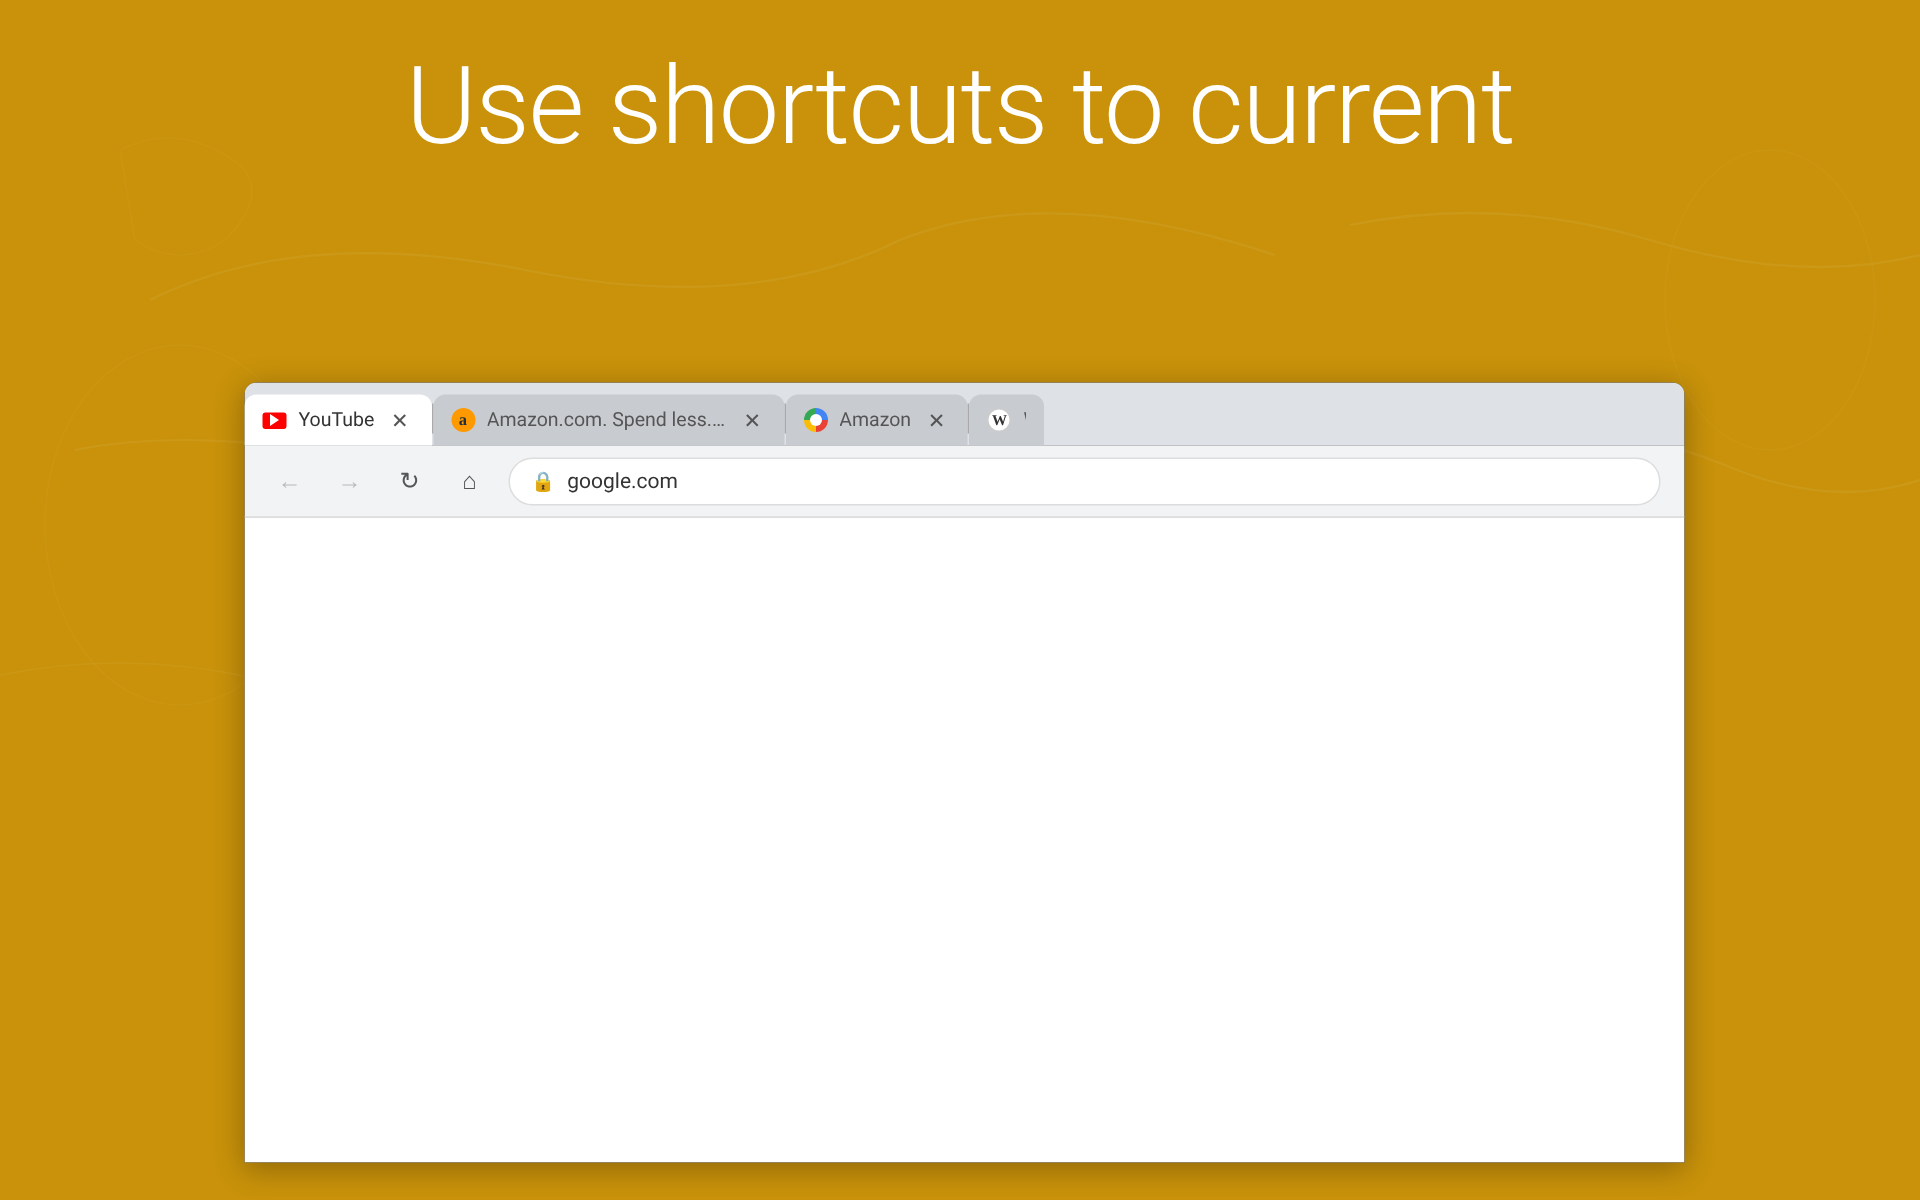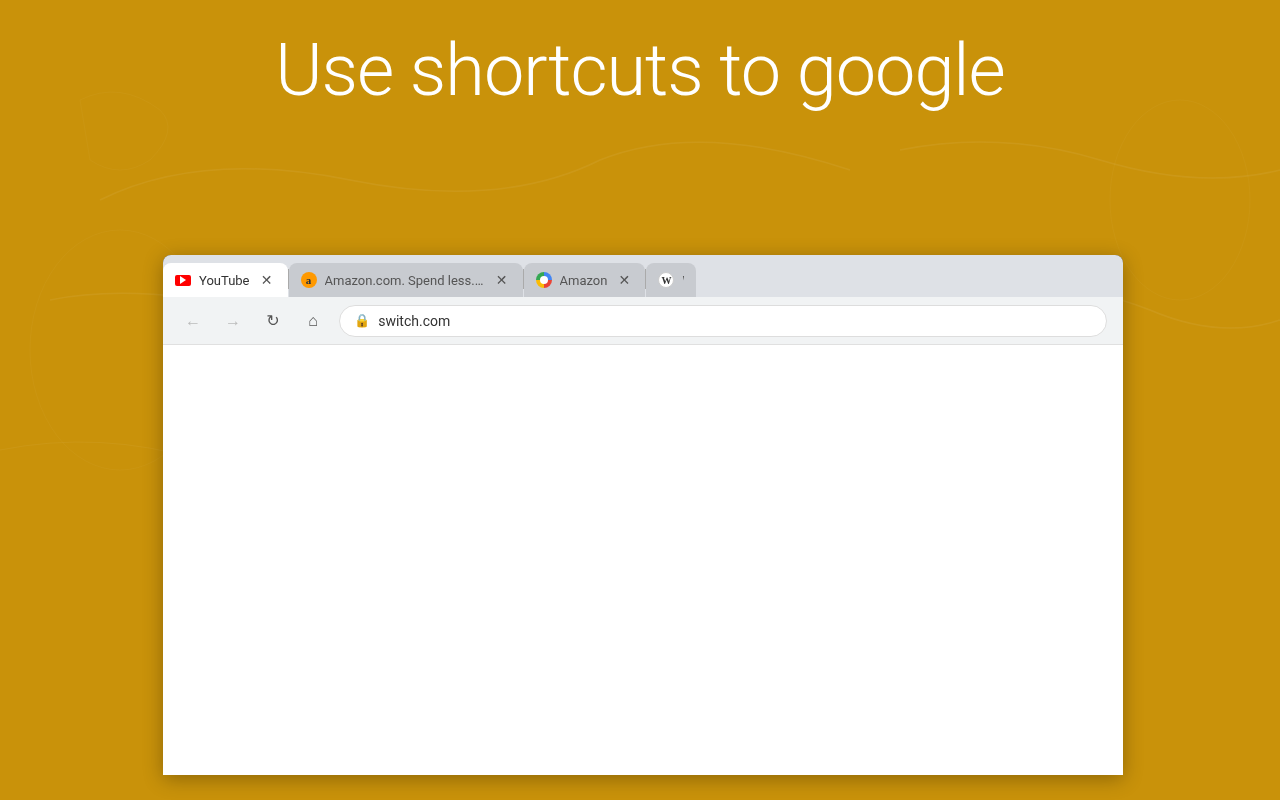--- a/index.html
+++ b/index.html
@@ -253,21 +253,21 @@
   <path d="M 900 150 Q 1000 130 1100 160 Q 1200 190 1280 170" stroke="white" stroke-width="1.5" fill="none" opacity="0.4"></path>
   <path d="M 950 300 Q 1050 270 1150 310 Q 1220 340 1280 320" stroke="white" stroke-width="1.5" fill="none" opacity="0.4"></path>
   <path d="M 0 450 Q 100 430 200 460 Q 300 490 400 460" stroke="white" stroke-width="1" fill="none" opacity="0.3"></path>
 
   <ellipse cx="120" cy="350" rx="90" ry="120" stroke="white" stroke-width="1" fill="none" opacity="0.2"></ellipse>
   <ellipse cx="1180" cy="200" rx="70" ry="100" stroke="white" stroke-width="1" fill="none" opacity="0.2"></ellipse>
   <path d="M 80 100 Q 120 80 160 110 Q 180 130 150 160 Q 120 180 90 160 Z" stroke="white" stroke-width="1" fill="none" opacity="0.2"></path>
 </svg>
 
 <div class="headline">
-  <div>Use shortcuts to google</div>
+  <div>Use shortcuts to current</div>
 </div>
 
 <div class="browser-window">
 
   <div class="tab-bar">
 
     <div class="tab active">
       <div class="tab-favicon">
         <div class="yt-icon"></div>
       </div>
@@ -316,19 +316,19 @@
       <span>→</span>
     </div>
     <div class="nav-btn">
       <span>↻</span>
     </div>
     <div class="nav-btn">
       <span>⌂</span>
     </div>
     <div class="url-bar">
       <span class="lock-icon">🔒</span>
-      <span>switch.com</span>
+      <span>google.com</span>
     </div>
   </div>
 
   <div class="browser-content"></div>
 
 </div>
 
 </body></html>

